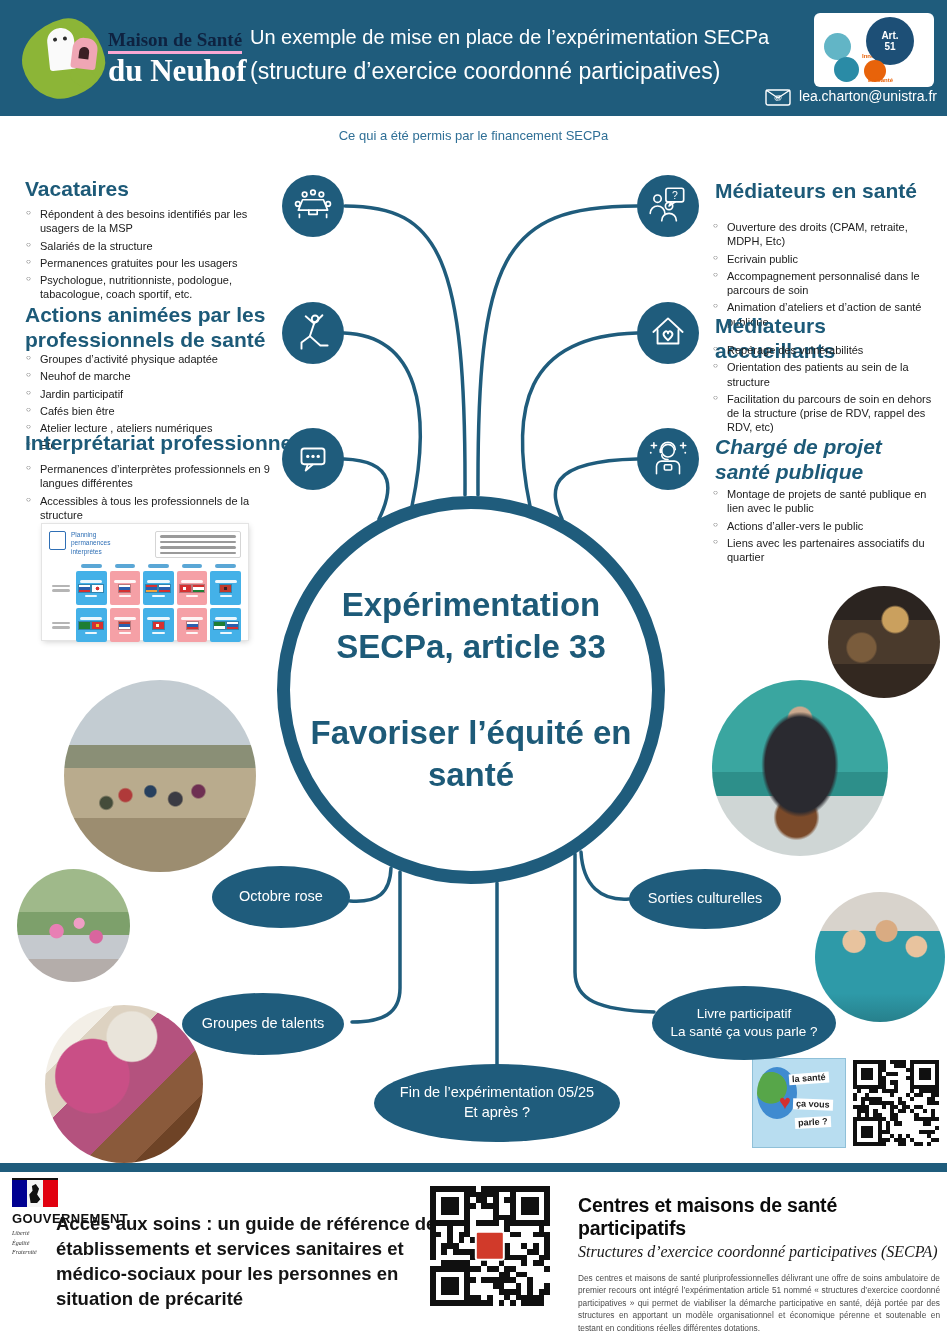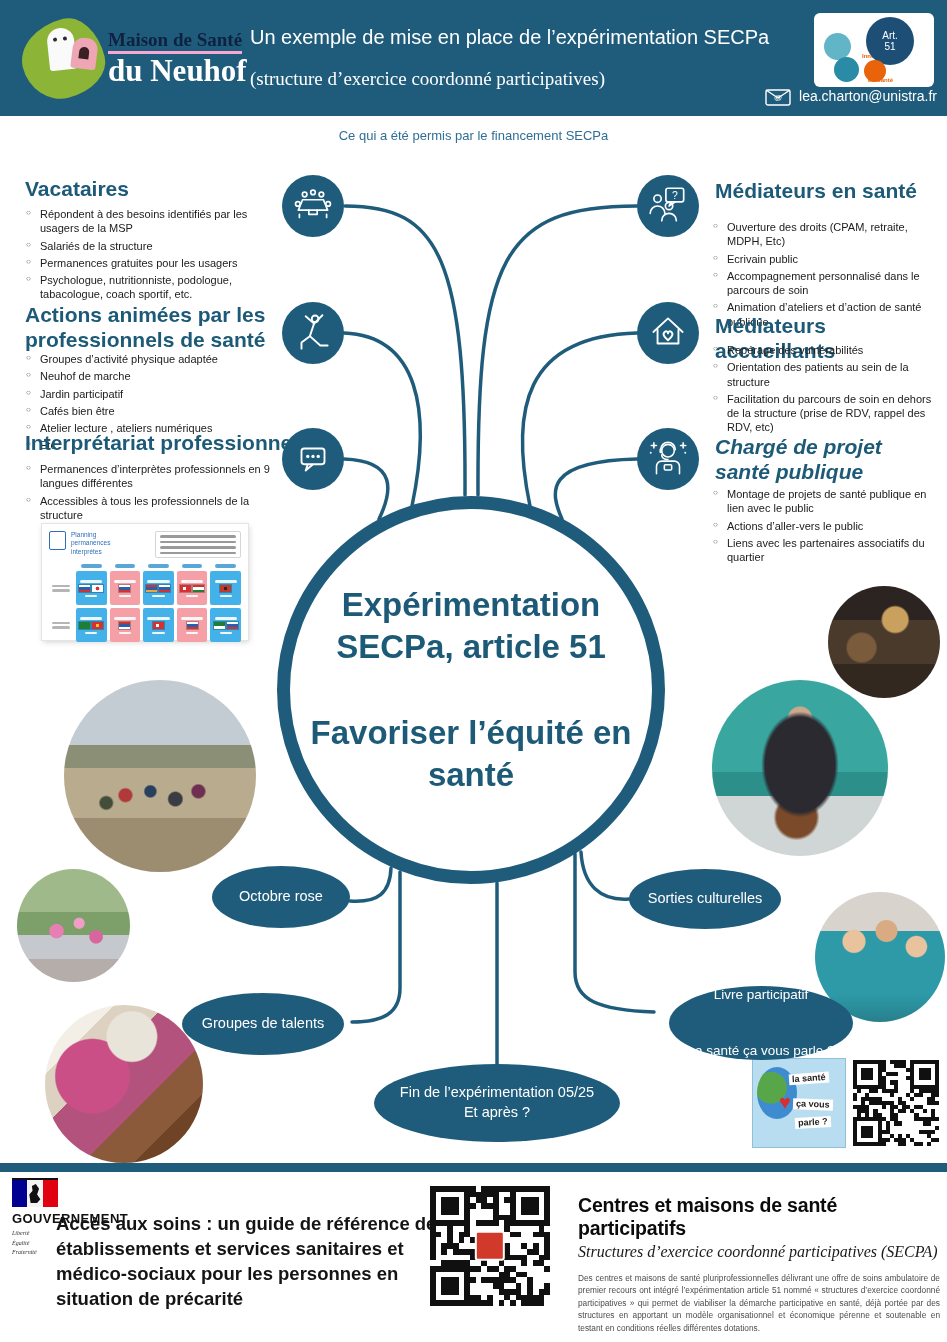--- a/index.html
+++ b/index.html
@@ -12,23 +12,23 @@
   .splash2{position:absolute;left:50px;top:60px;width:26px;height:18px;background:#8cb537;border-radius:50%;transform:rotate(20deg);}
   .house-w{position:absolute;left:28px;top:20px;width:27px;height:42px;background:#fafafa;border-radius:13px 13px 3px 3px;transform:rotate(-6deg);}
   .house-w .w1,.house-w .w2{position:absolute;top:9px;width:4px;height:4px;border-radius:50%;background:#2b2b2b;}
   .house-w .w1{left:6px;} .house-w .w2{left:16px;}
   .house-p{position:absolute;left:52px;top:30px;width:25px;height:31px;background:#efa6b4;border-radius:11px 11px 3px 3px;transform:rotate(7deg);}
   .house-p .door{position:absolute;left:7px;top:9px;width:10px;height:12px;background:#3a1f24;border-radius:5px 5px 0 0;}
   .logo-text{position:absolute;left:88px;top:22px;line-height:1.05;}
   .lt1{font-family:"Liberation Serif",serif;font-weight:bold;font-size:19px;color:#0e2240;border-bottom:3px solid #f9a8d4;display:inline-block;padding-bottom:1px;}
   .lt2{font-family:"Liberation Serif",serif;font-weight:bold;font-size:31px;color:#ffffff;margin-top:1px;}
   .hdr-title{position:absolute;left:250px;top:26px;width:570px;color:#fff;}
-  .ht1{font-size:20px;} .ht2{font-size:19px;margin-top:19px;font-family:Liberation Serif, serif;}
+  .ht1{font-size:20px;} .ht2{font-size:23px;margin-top:9px;}
   .art51{position:absolute;left:814px;top:13px;width:120px;height:74px;background:#fff;border-radius:6px;}
-  .a51-big{position:absolute;left:52px;top:4px;width:48px;height:48px;border-radius:50%;background:#1d4f76;color:#fff;display:flex;flex-direction:column;align-items:center;justify-content:center;font-size:10px;font-weight:normal;line-height:1.1;}
+  .a51-big{position:absolute;left:52px;top:4px;width:48px;height:48px;border-radius:50%;background:#1d4f76;color:#fff;display:flex;flex-direction:column;align-items:center;justify-content:center;font-size:10px;font-weight:bold;line-height:1.1;}
   .a51-c1{position:absolute;left:10px;top:20px;width:27px;height:27px;border-radius:50%;background:#62b5c6;}
   .a51-c2{position:absolute;left:20px;top:44px;width:25px;height:25px;border-radius:50%;background:#2a8ba6;}
   .a51-c3{position:absolute;left:50px;top:47px;width:22px;height:22px;border-radius:50%;background:#e8630a;}
   .a51-t1{position:absolute;left:48px;top:40px;font-size:6px;color:#e8630a;font-weight:bold;}
   .a51-t2{position:absolute;left:54px;top:64px;font-size:6px;color:#e8630a;font-weight:bold;}
   .email{position:absolute;right:10px;top:86px;display:flex;align-items:center;gap:8px;color:#fff;font-size:14px;}
 
   .subtitle{position:absolute;left:0;top:128px;width:947px;text-align:center;color:#2f6f96;font-size:13px;}
 
   
@@ -307,21 +307,21 @@
       <circle cx="22" cy="14" r="6"></circle>
       <path d="M15,13 a7,7 0 0 1 14,0"></path>
       <rect x="13.8" y="12" width="2.6" height="4.5" rx="1.2" fill="#fff" stroke="none"></rect>
       <path d="M16,18 c0,3.5 3,4.5 6,4.5"></path>
       <path d="M11,36 v-7 a5,5 0 0 1 5,-5 h12 a5,5 0 0 1 5,5 v7"></path>
       <rect x="18.5" y="27.5" width="7" height="5" rx="1"></rect>
     </svg>
   </div>
 
   <div class="center-circle">
-    <div class="cc-t">Expérimentation SECPa, article 51</div>
+    <div class="cc-t">Expérimentation SECPa, article 33</div>
     <div class="cc-t">Favoriser l’équité en santé</div>
   </div>
 
   <div class="photo ph-walking" style="left:64px;top:680px;width:192px;height:192px;"></div>
   <div class="photo ph-march" style="left:17px;top:869px;width:113px;height:113px;"></div>
   <div class="photo ph-knitting" style="left:45px;top:1005px;width:158px;height:158px;"></div>
   <div class="photo ph-museum" style="left:828px;top:586px;width:112px;height:112px;"></div>
   <div class="photo ph-suitcase" style="left:712px;top:680px;width:176px;height:176px;"></div>
   <div class="photo ph-selfie" style="left:815px;top:892px;width:130px;height:130px;"></div>
 
@@ -431,21 +431,21 @@
 
   <div class="bubble" style="left:212px;top:866px;width:138px;height:62px;">
     <span>Octobre rose</span>
   </div>
   <div class="bubble" style="left:629px;top:869px;width:152px;height:60px;">
     <span>Sorties culturelles</span>
   </div>
   <div class="bubble" style="left:182px;top:993px;width:162px;height:62px;">
     <span>Groupes de talents</span>
   </div>
-  <div class="bubble" style="left:669px;top:986px;width:184px;height:74px;justify-content:space-between;">
+  <div class="bubble" style="left:652px;top:986px;width:184px;height:74px;">
     <span class="sm">Livre participatif</span>
     <span class="sm">La santé ça vous parle ?</span>
   </div>
   <div class="bubble" style="left:374px;top:1064px;width:246px;height:78px;">
     <span>Fin de l’expérimentation 05/25</span>
     <span>Et après ?</span>
   </div>
 
   <div class="book">
     <div class="globe"></div>

